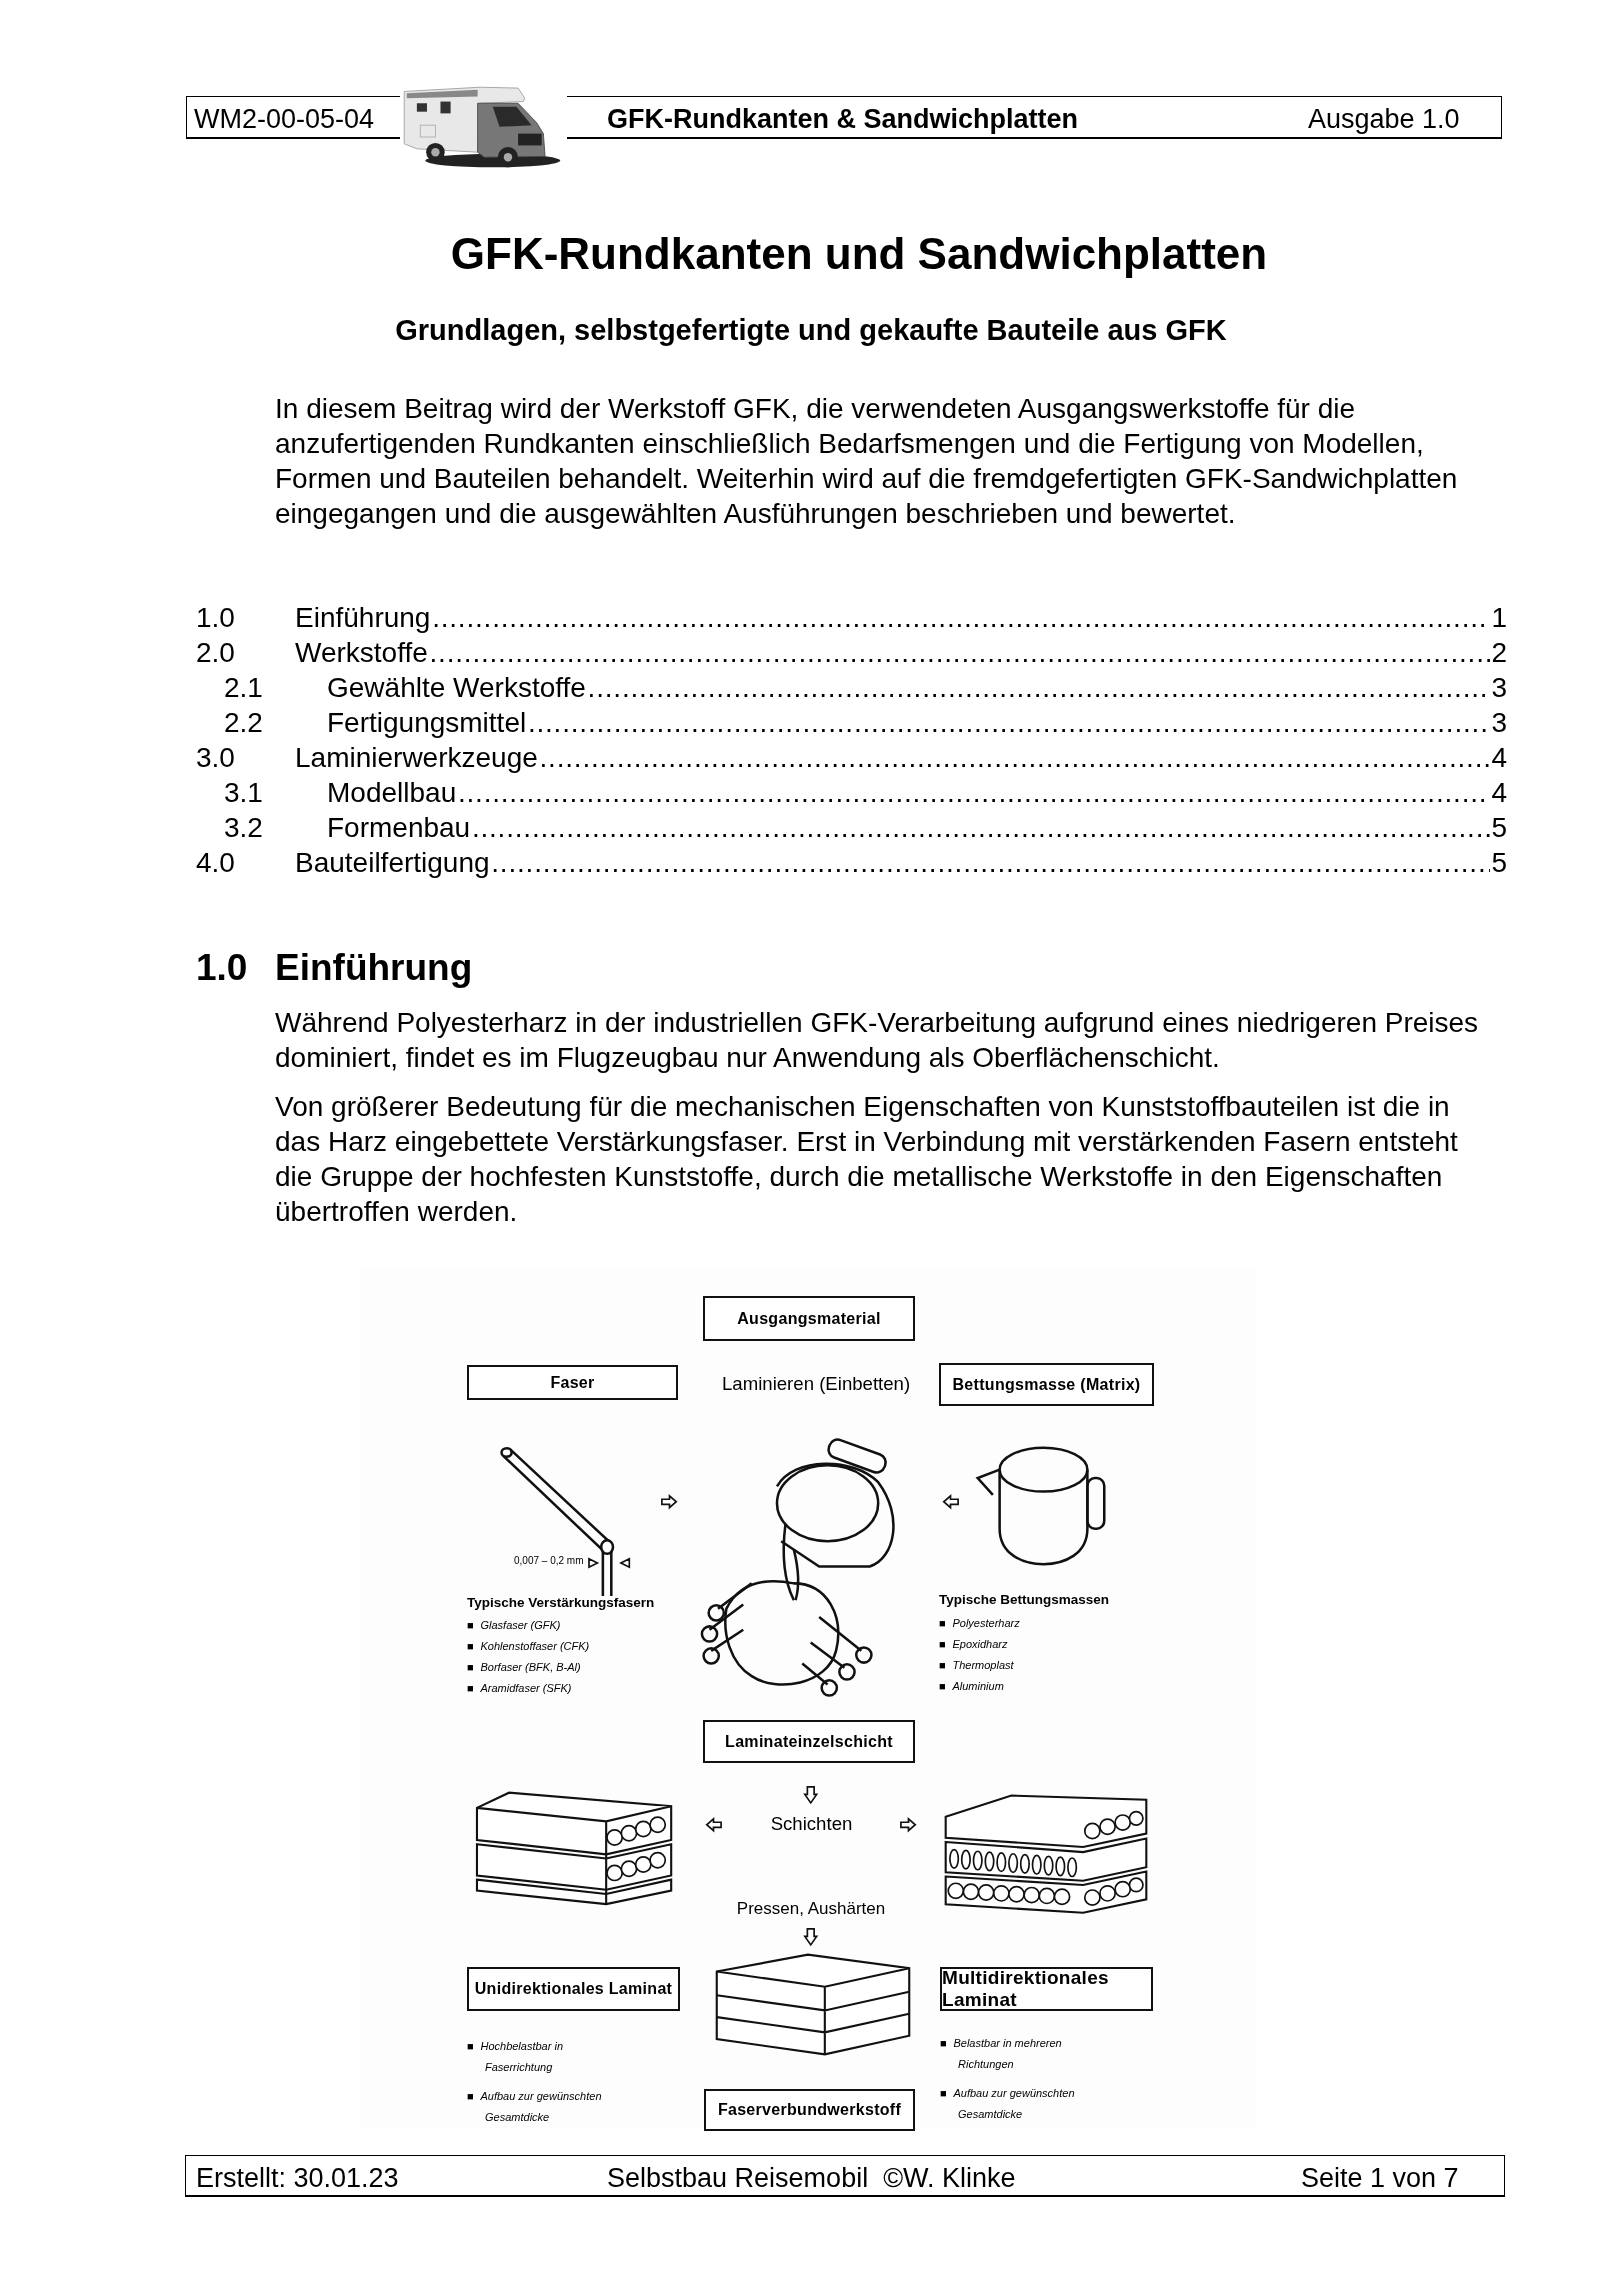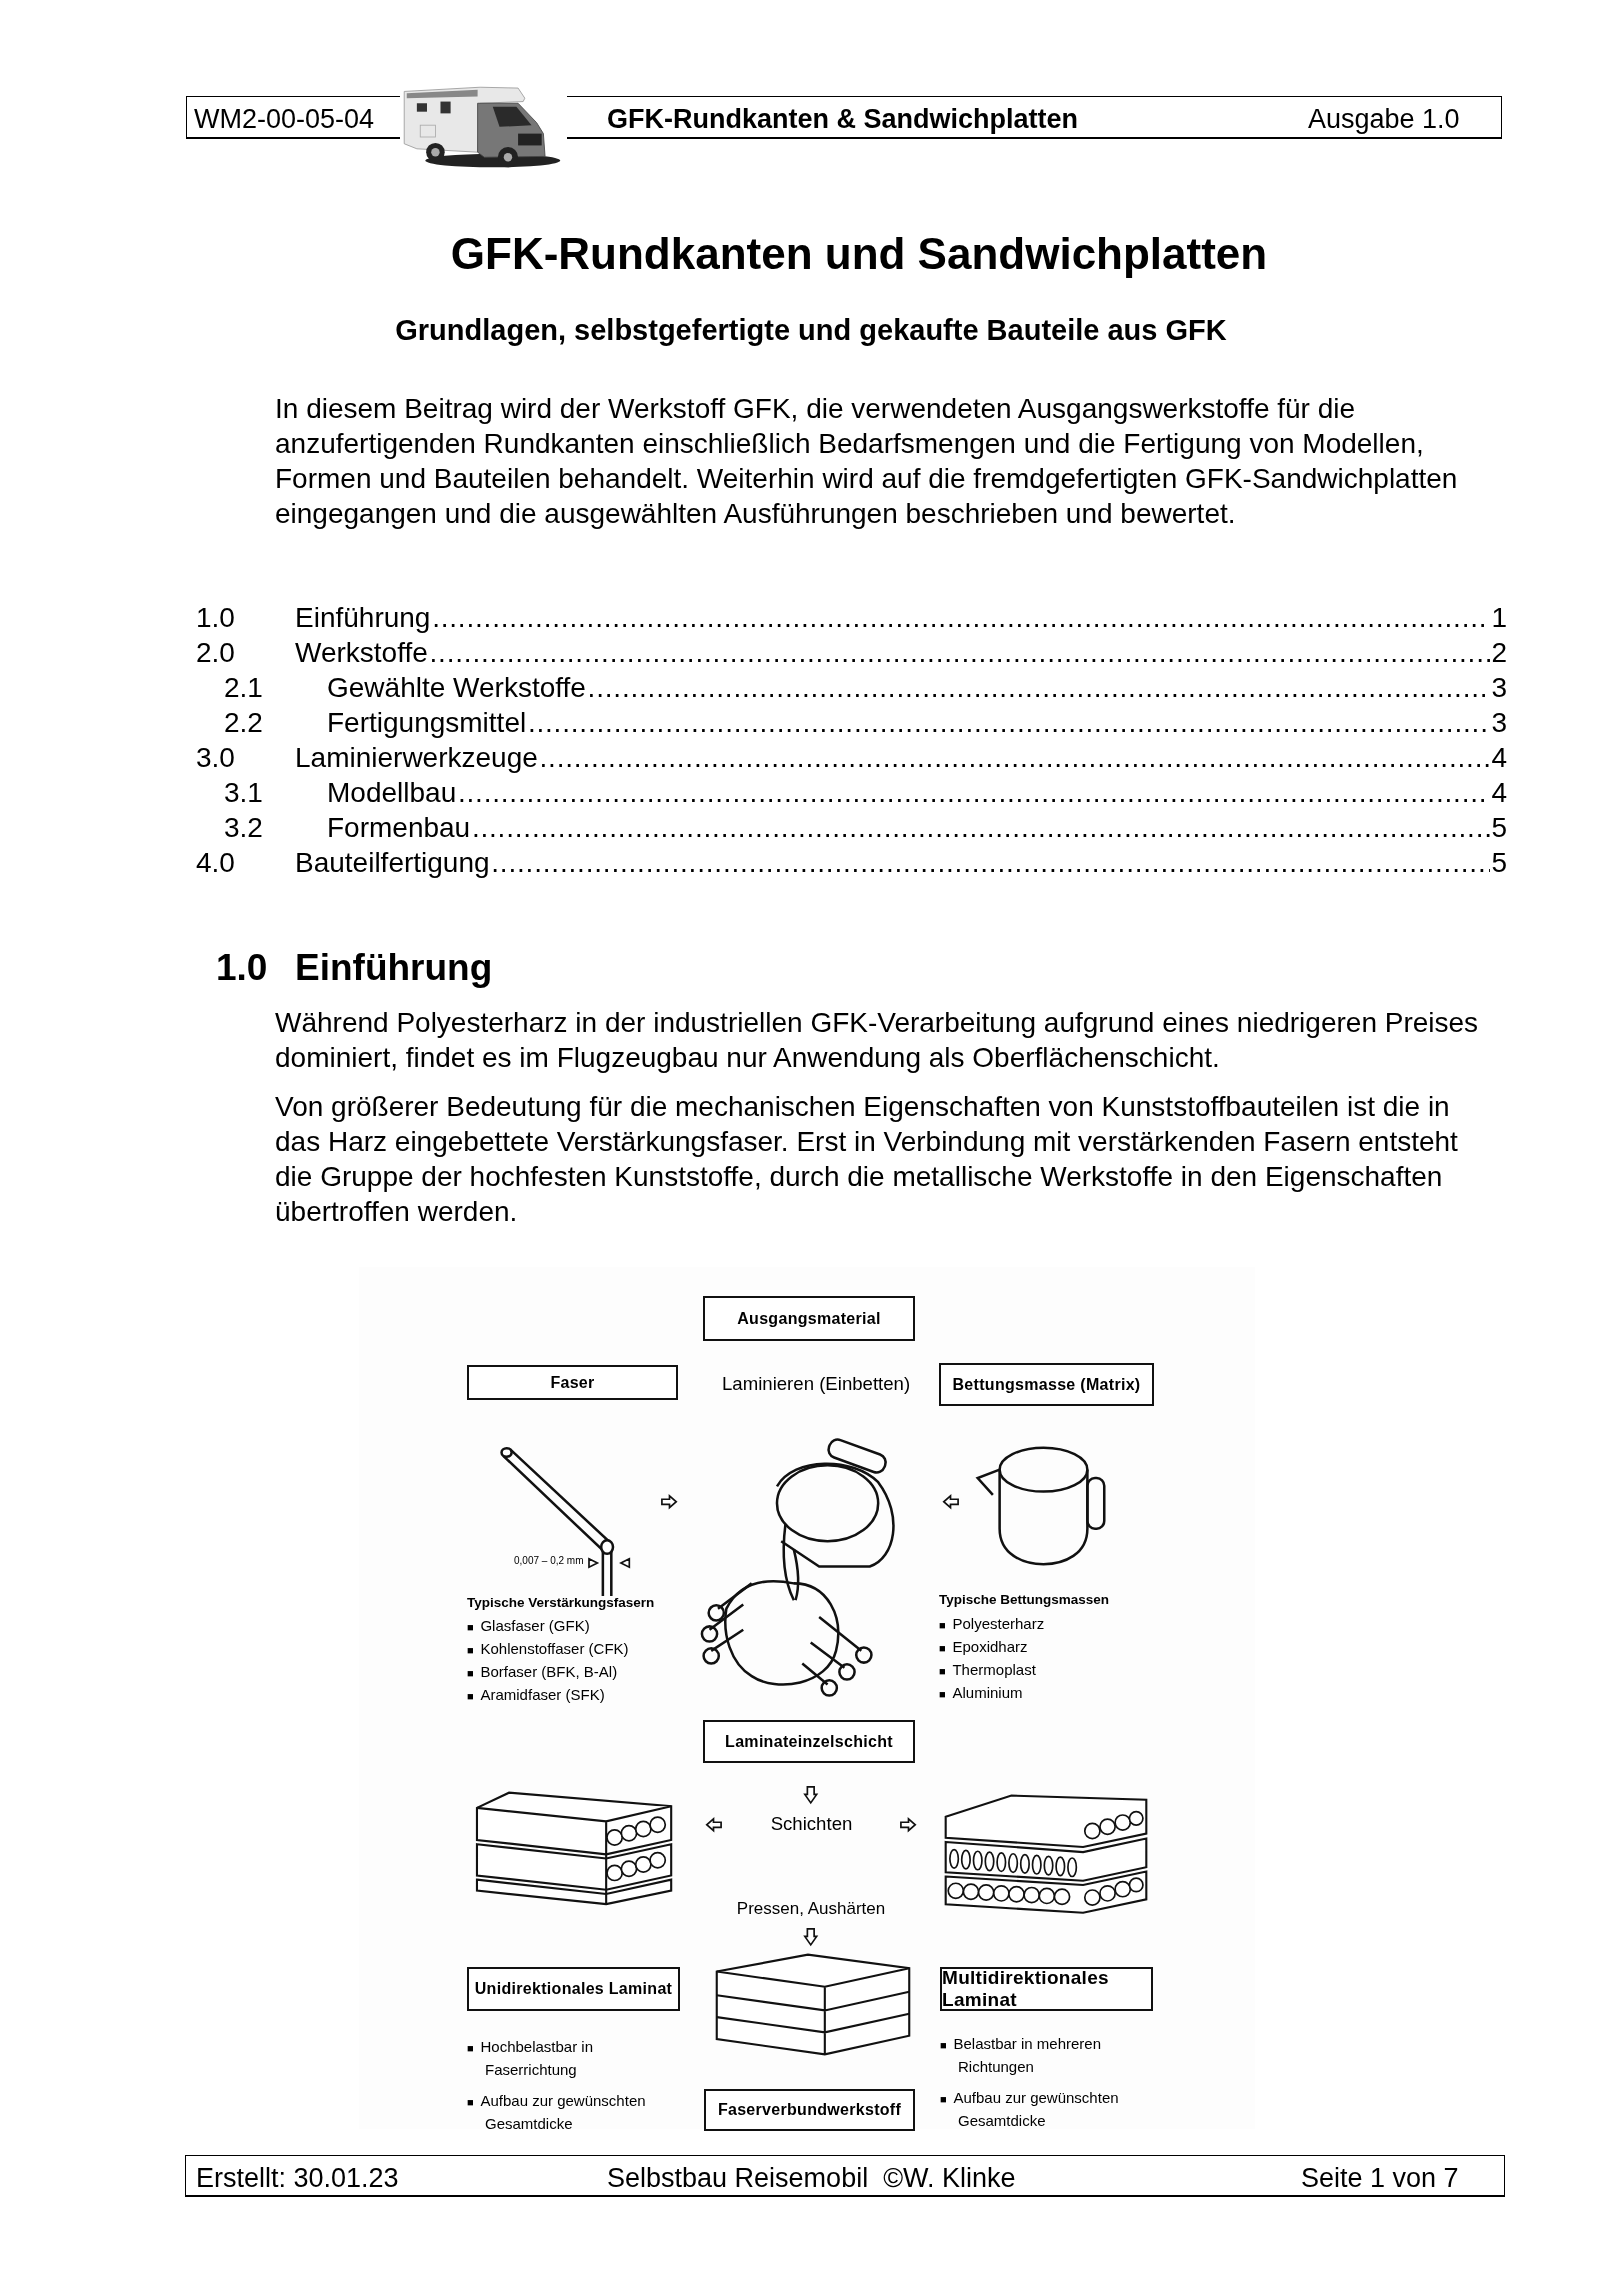--- a/index.html
+++ b/index.html
@@ -15,31 +15,31 @@
   .intro { left:275px; top:391px; width:1217px; font-size:28px; line-height:35px; }
   .intro p { margin:0; }
   .toc { left:196px; top:600px; width:1311px; font-size:28px; line-height:35px; }
   .toc-row { position:relative; height:35px; display:flex; align-items:baseline; white-space:nowrap; }
   .toc-num { width:99px; flex:none; }
   .toc-row.sub .toc-num { padding-left:28px; width:103px; }
   .toc-title { flex:none; }
   .toc-dots { flex:1; overflow:hidden; margin:0 1.7px; letter-spacing:0.8px; color:#000; }
   .toc-dots::before { content:"........................................................................................................................................................................................................................................................................"; }
   .toc-page { flex:none; text-align:right; }
-  .h1 { left:196px; top:946px; font-size:37px; font-weight:bold; line-height:44px; white-space:nowrap;margin-left:20px; }
+  .h1 { left:196px; top:946px; font-size:37px; font-weight:bold; line-height:44px; white-space:nowrap; }
   .h1 .num { display:inline-block; width:79px; }
   .body { left:275px; top:1005px; width:1217px; font-size:28px; line-height:35px; }
   .body p { margin:0 0 13.5px 0; }
   .figure { left:359px; top:1267px; width:896px; height:862px; background:#fdfdfd; }
   .fbox { position:absolute; border:2.5px solid #111; box-sizing:border-box; background:#fff;
           font-weight:bold; font-size:16px; display:flex; align-items:center; justify-content:center;
           letter-spacing:0.3px; }
   .flabel { position:absolute; font-size:18.6px; white-space:nowrap; }
   .fhead { position:absolute; font-size:13.5px; font-weight:bold; white-space:nowrap; }
-  .flist { position:absolute; font-size:15px; line-height:21px; margin:0; padding:0; list-style:none; }
+  .flist { position:absolute; font-size:11px; line-height:21px; margin:0; padding:0; list-style:none;font-style:italic; }
   .flist li::before { content:"■"; margin-right:6.8px; font-size:11px; }
   .flist li.cont::before { content:""; margin-right:18px; }
   .ftr-box { left:185px; top:2155px; width:1320px; height:42px; border:1.7px solid #000;
              border-bottom-width:2.5px; box-sizing:border-box; }
   .ftr-text { font-size:27px; line-height:27px; top:2165px; white-space:nowrap; }
   svg { overflow:visible; }
 </style>
 </head>
 <body>
 

